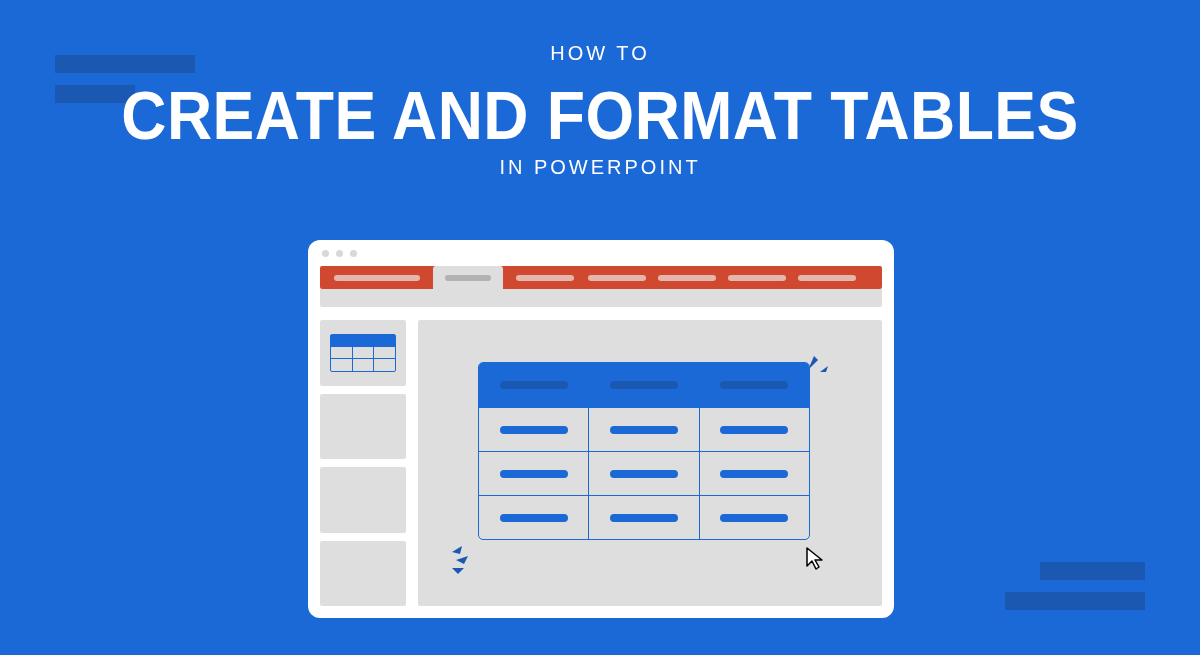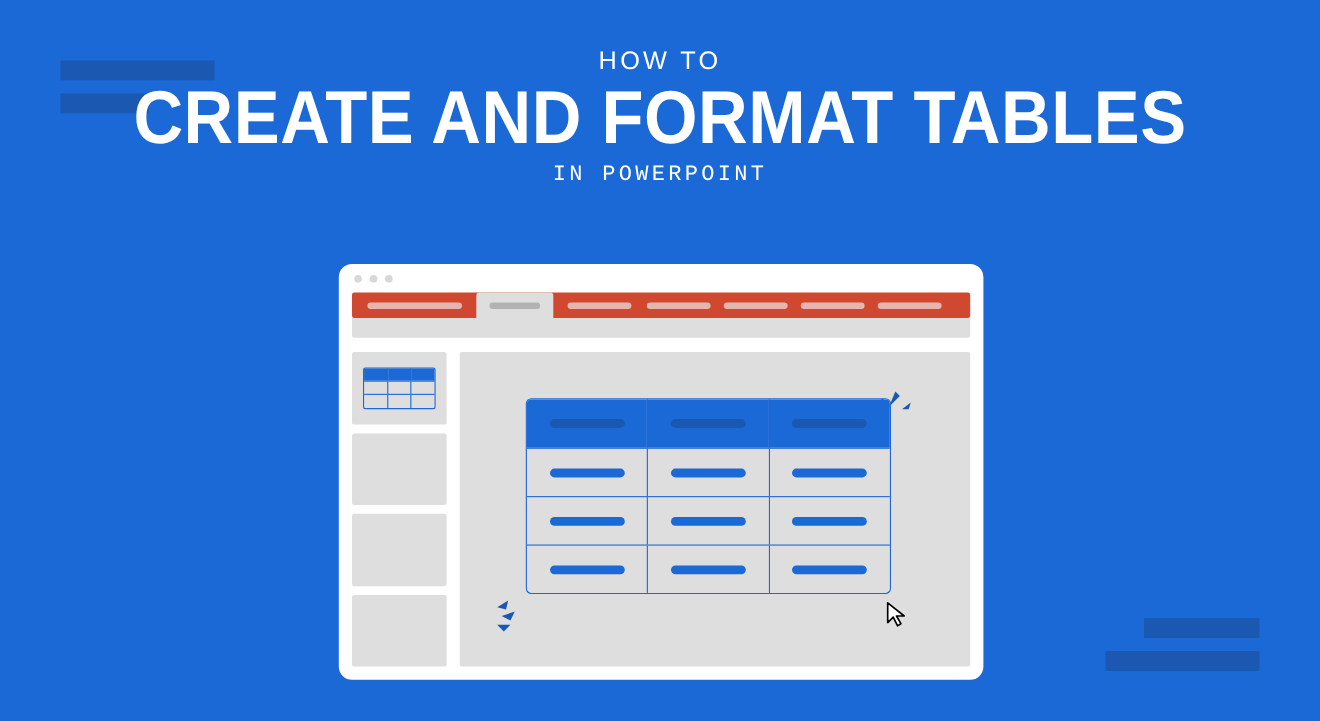--- a/index.html
+++ b/index.html
@@ -12,23 +12,23 @@
     overflow: hidden;
   }
   .deco-tl { position: absolute; top: 55px; left: 55px; }
   .deco-tl .bar1 { width: 140px; height: 18px; background: #1a58b1; margin-bottom: 12px; }
   .deco-tl .bar2 { width: 80px; height: 18px; background: #1a58b1; }
   .deco-br { position: absolute; bottom: 45px; right: 55px; }
   .deco-br .bar1 { width: 105px; height: 18px; background: #1a58b1; margin-bottom: 12px; margin-left: 35px; }
   .deco-br .bar2 { width: 140px; height: 18px; background: #1a58b1; }
 
   .heading { text-align: center; color: #fff; padding-top: 42px; }
-  .eyebrow { font-size: 23px; letter-spacing: 3px; font-weight: 300; margin-bottom: 4px; }
+  .eyebrow { font-size: 20px; letter-spacing: 3px; font-weight: 300; margin-bottom: 16px; }
   .title { font-size: 68px; font-weight: 750; letter-spacing: 0.5px; line-height: 1.02; font-stretch: condensed; font-family: "Arial Narrow", Arial, sans-serif; transform: scaleX(0.92); transform-origin: center; }
-  .subtitle { font-size: 20px; letter-spacing: 3px; font-weight: 300; margin-top: 6px; font-family: Liberation Mono, monospace; }
+  .subtitle { font-size: 20px; letter-spacing: 3px; font-weight: 300; margin-top: 6px; }
 
   .window {
     position: absolute;
     left: 308px; top: 240px;
     width: 586px; height: 378px;
     background: #fff;
     border-radius: 12px;
   }
   .titlebar { height: 26px; position: relative; }
   .dots { position: absolute; left: 14px; top: 10px; display: flex; gap: 7px; }

